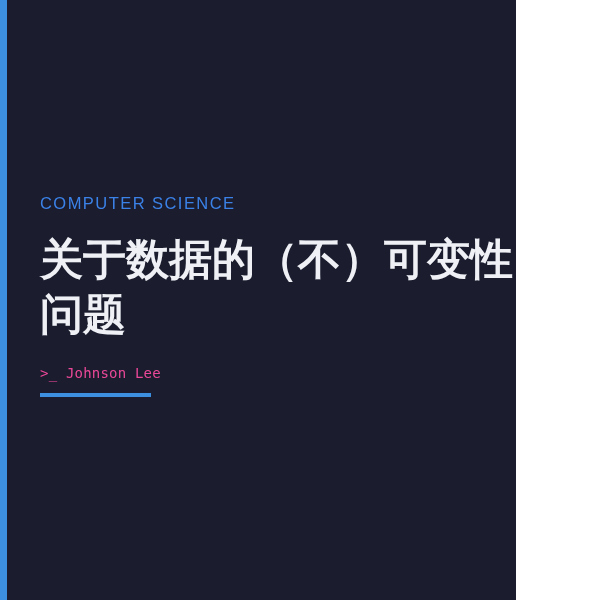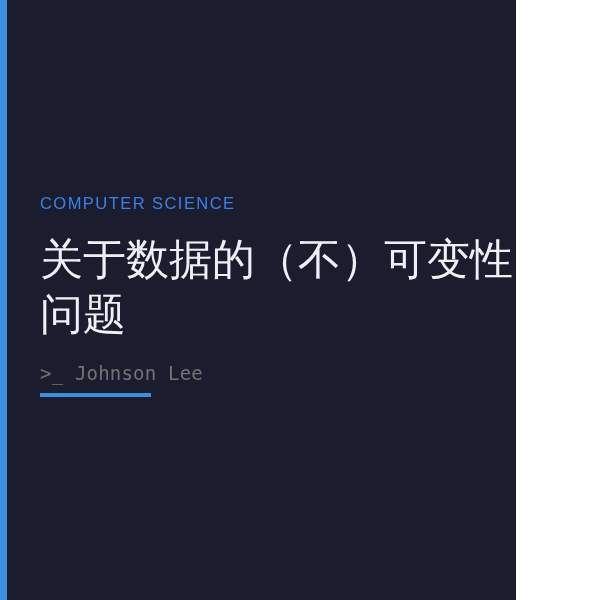--- a/index.html
+++ b/index.html
@@ -52,36 +52,36 @@
     margin: 0;
     font-weight: 400;
   }
 
   #title {
     margin: 0;
     margin-top: 18px;
     font-family: "DejaVu Sans", sans-serif;
     font-size: 43px;
     line-height: 55px;
-    font-weight: 400;
+    font-weight: 700;
     color: #eef0f5;
     letter-spacing: 0px;
     max-width: 512px;
     word-break: break-all;
   }
 
   #author-row {
     margin-top: 22px;
   }
 
   #author {
     font-family: "DejaVu Sans Mono", monospace;
-    font-size: 19px;
+    font-size: 14px;
     line-height: 19px;
-    color: #737373;
+    color: #ec4899;
     white-space: nowrap;
     letter-spacing: 0.2px;
   }
 
   #author-underline {
     margin-top: 10px;
     width: 111px;
     height: 4px;
     background: #3d8fe0;
   }

